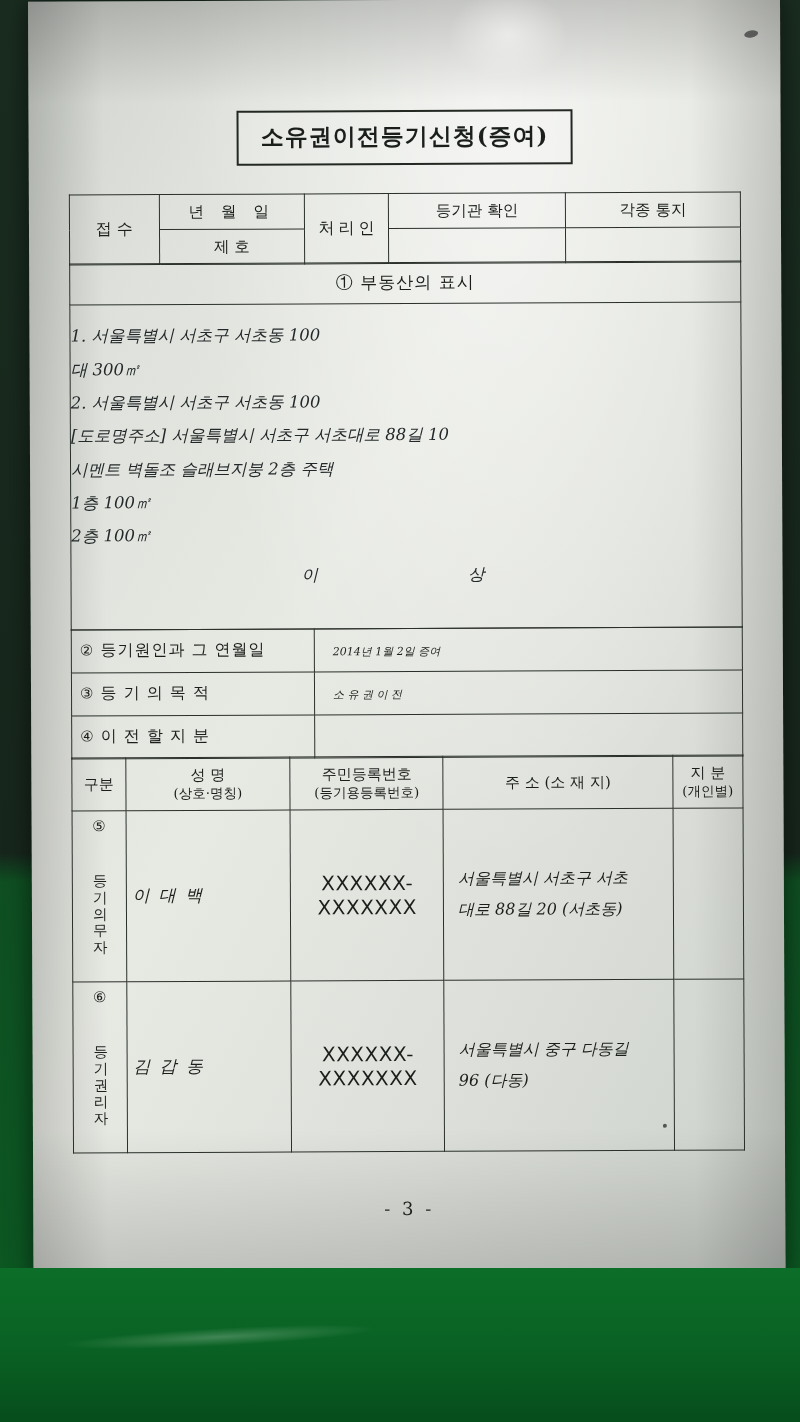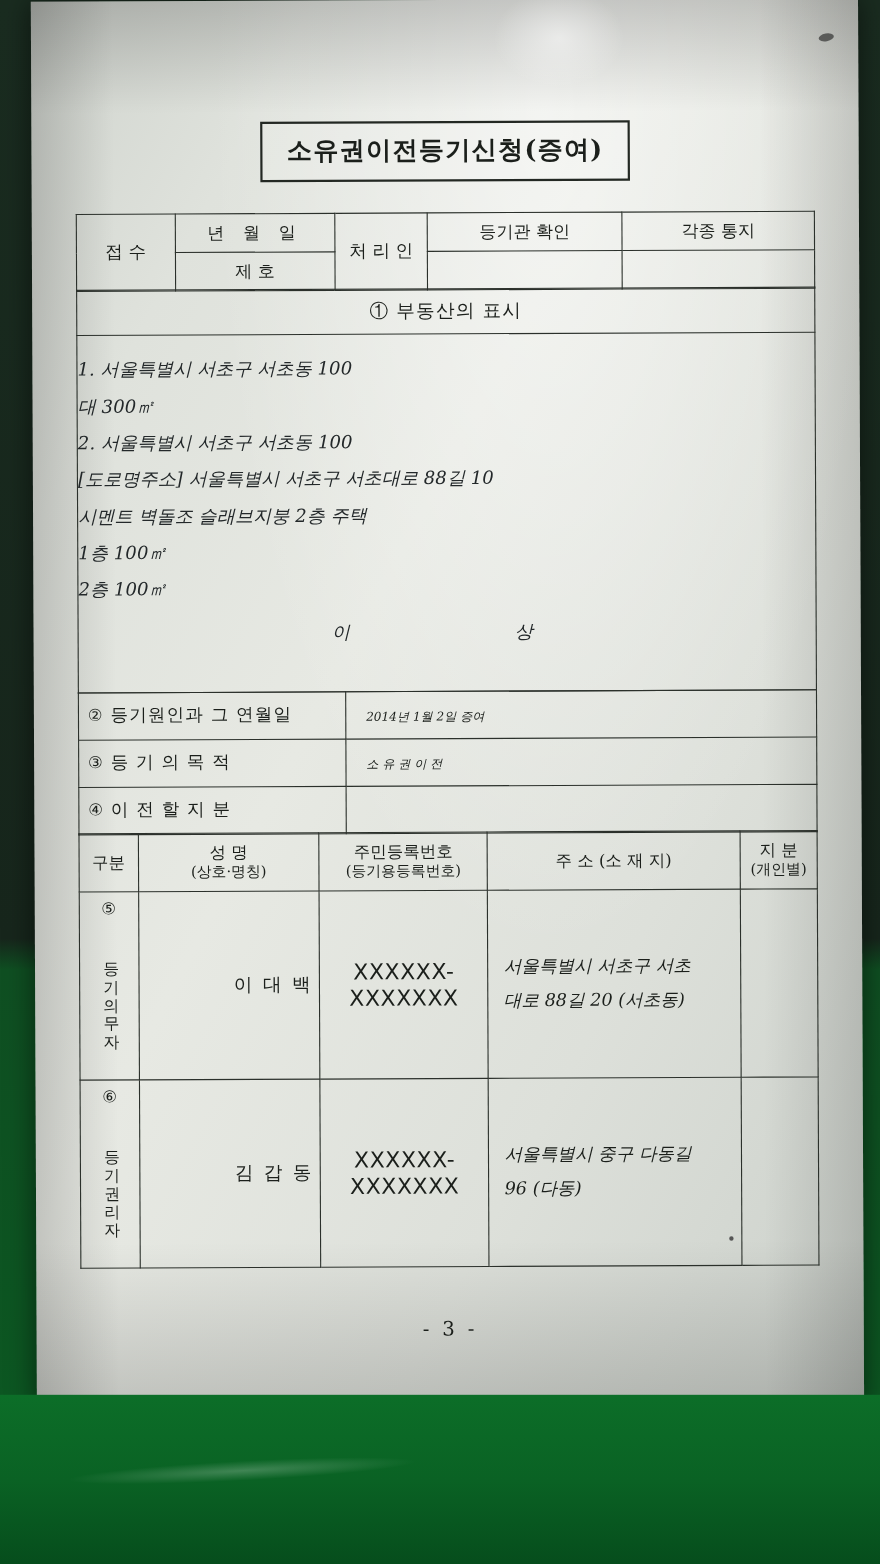--- a/index.html
+++ b/index.html
@@ -191,22 +191,23 @@
     font-size: 14.5px;
     line-height: 1.1;
     margin: 0 auto;
     height: 136px;
     display: inline-block;
   }
   .vcell { text-align: center; vertical-align: top; padding-top: 6px !important; }
   .vnum { display: block; text-align: center; font-size: 15px; margin-bottom: 2px; }
   .cell-hand {
     font-family: "DejaVu Serif", serif;
+    font-style: italic;
     font-size: 17px;
-    text-align: right;
+    text-align: left;
     letter-spacing: 2px;
   }
   .addr-hand {
     font-family: "DejaVu Serif", serif;
     font-style: italic;
     font-size: 16px;
     line-height: 1.9;
     text-align: left;
     padding-left: 8px;
   }
@@ -245,21 +246,21 @@
 
       <div class="title-wrap">
         <div class="title-box">소유권이전등기신청(증여)</div>
       </div>
 
       <table id="receipt-table">
         <tbody>
             <tr>
           <td class="ctr vert-mid" rowspan="2" style="width:84px;">접 수</td>
           <td class="ctr sp1" style="width:146px;text-align:center;">년  월  일</td>
-          <td class="ctr vert-mid" rowspan="2" style="width:78px;">처 리 인</td>
+          <td class="ctr vert-mid" rowspan="2" style="width:78px;font-family:Liberation Serif, serif;">처 리 인</td>
           <td class="ctr" style="width:182px;">등기관 확인</td>
           <td class="ctr" style="width:180px;margin-left:20px;">각종 통지</td>
         </tr>
         <tr>
           <td class="ctr">제          호</td>
           <td></td>
           <td></td>
         </tr>
       </tbody>
         </table>

